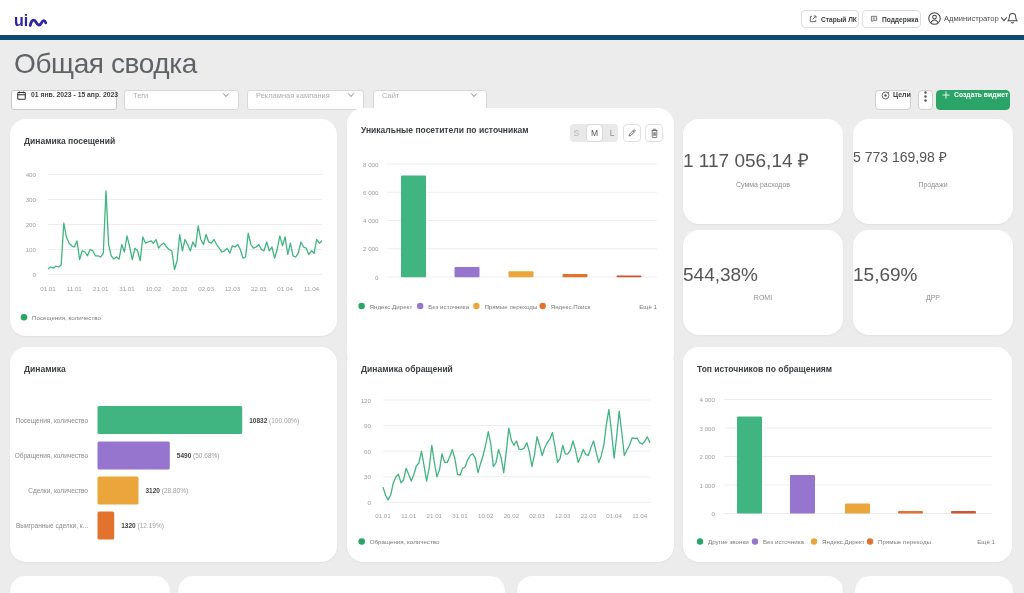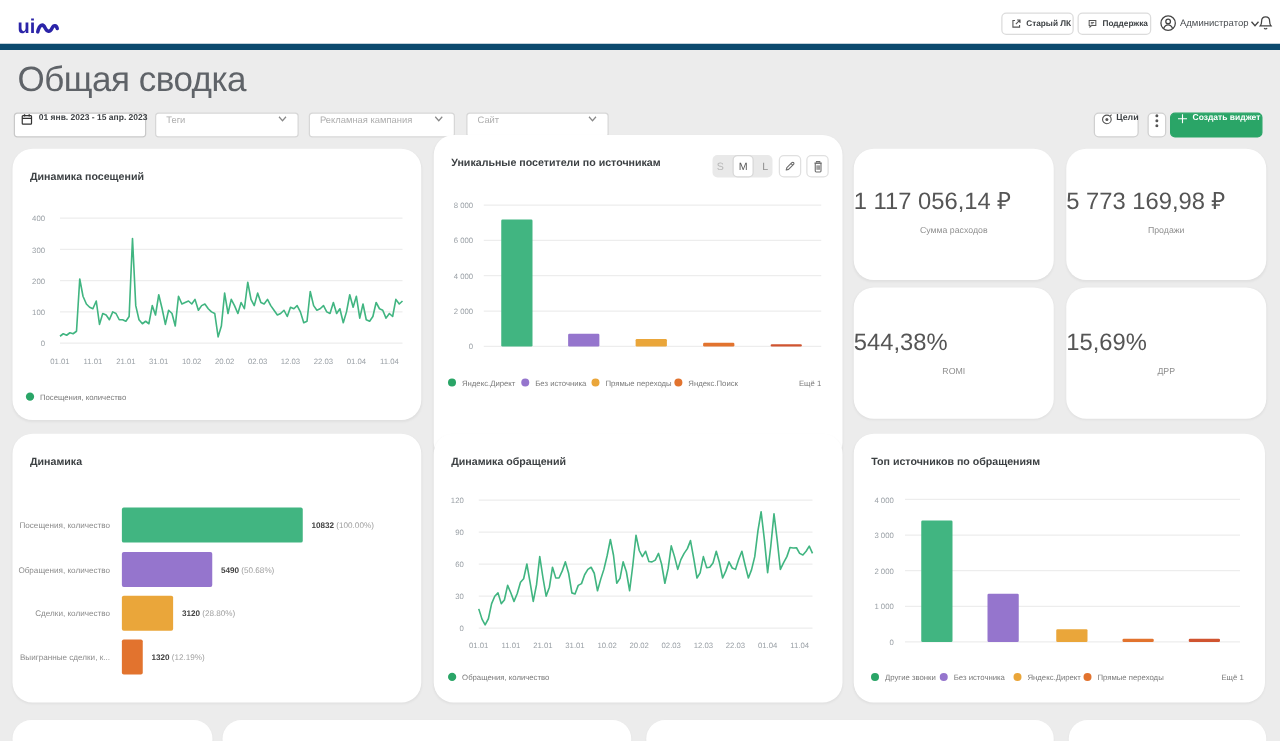--- a/index.html
+++ b/index.html
@@ -168,21 +168,21 @@
 <circle cx="195.7" cy="198" r="3.2" fill="#e2732e"></circle>
       <text class="leg" x="203.7" y="200.5">Яндекс.Поиск</text>
 <text class="leg" x="310" y="200.5" text-anchor="end" fill="#9a9a9a">Ещё 1</text>
 </svg>
   </div>
 <div class="card" style="left:683px;top:119px;width:160px;height:105px">
     <div class="big" style="top:28px;font-size:19px">1 117 056,14 ₽</div>
     <div class="lbl" style="top:62px">Сумма расходов</div>
   </div>
 <div class="card" style="left:853px;top:119px;width:160px;height:105px">
-    <div class="big" style="top:28px;font-size:19px">5 773 169,98 ₽</div>
+    <div class="big" style="top:28px;font-size:14px">5 773 169,98 ₽</div>
     <div class="lbl" style="top:62px">Продажи</div>
   </div>
 <div class="card" style="left:683px;top:230px;width:160px;height:105px">
     <div class="big" style="top:34px;font-size:19px">544,38%</div>
     <div class="lbl" style="top:64px">ROMI</div>
   </div>
 <div class="card" style="left:853px;top:230px;width:160px;height:105px">
     <div class="big" style="top:34px;font-size:19px">15,69%</div>
     <div class="lbl" style="top:64px">ДРР</div>
   </div>

